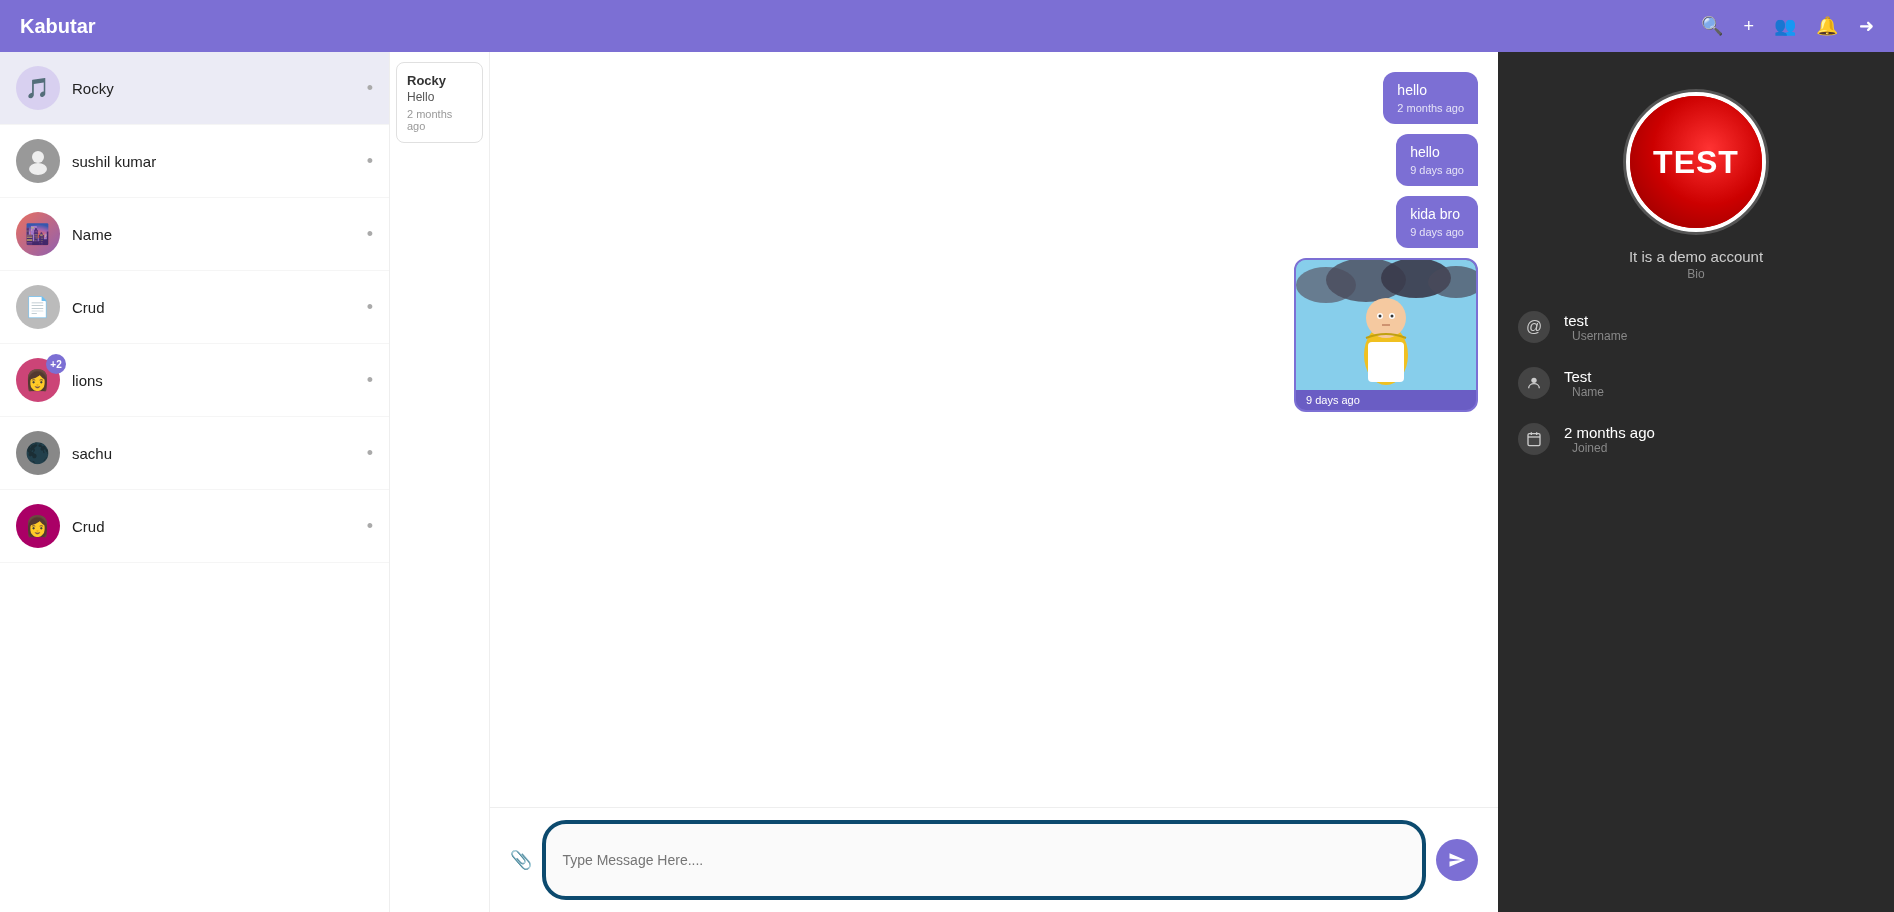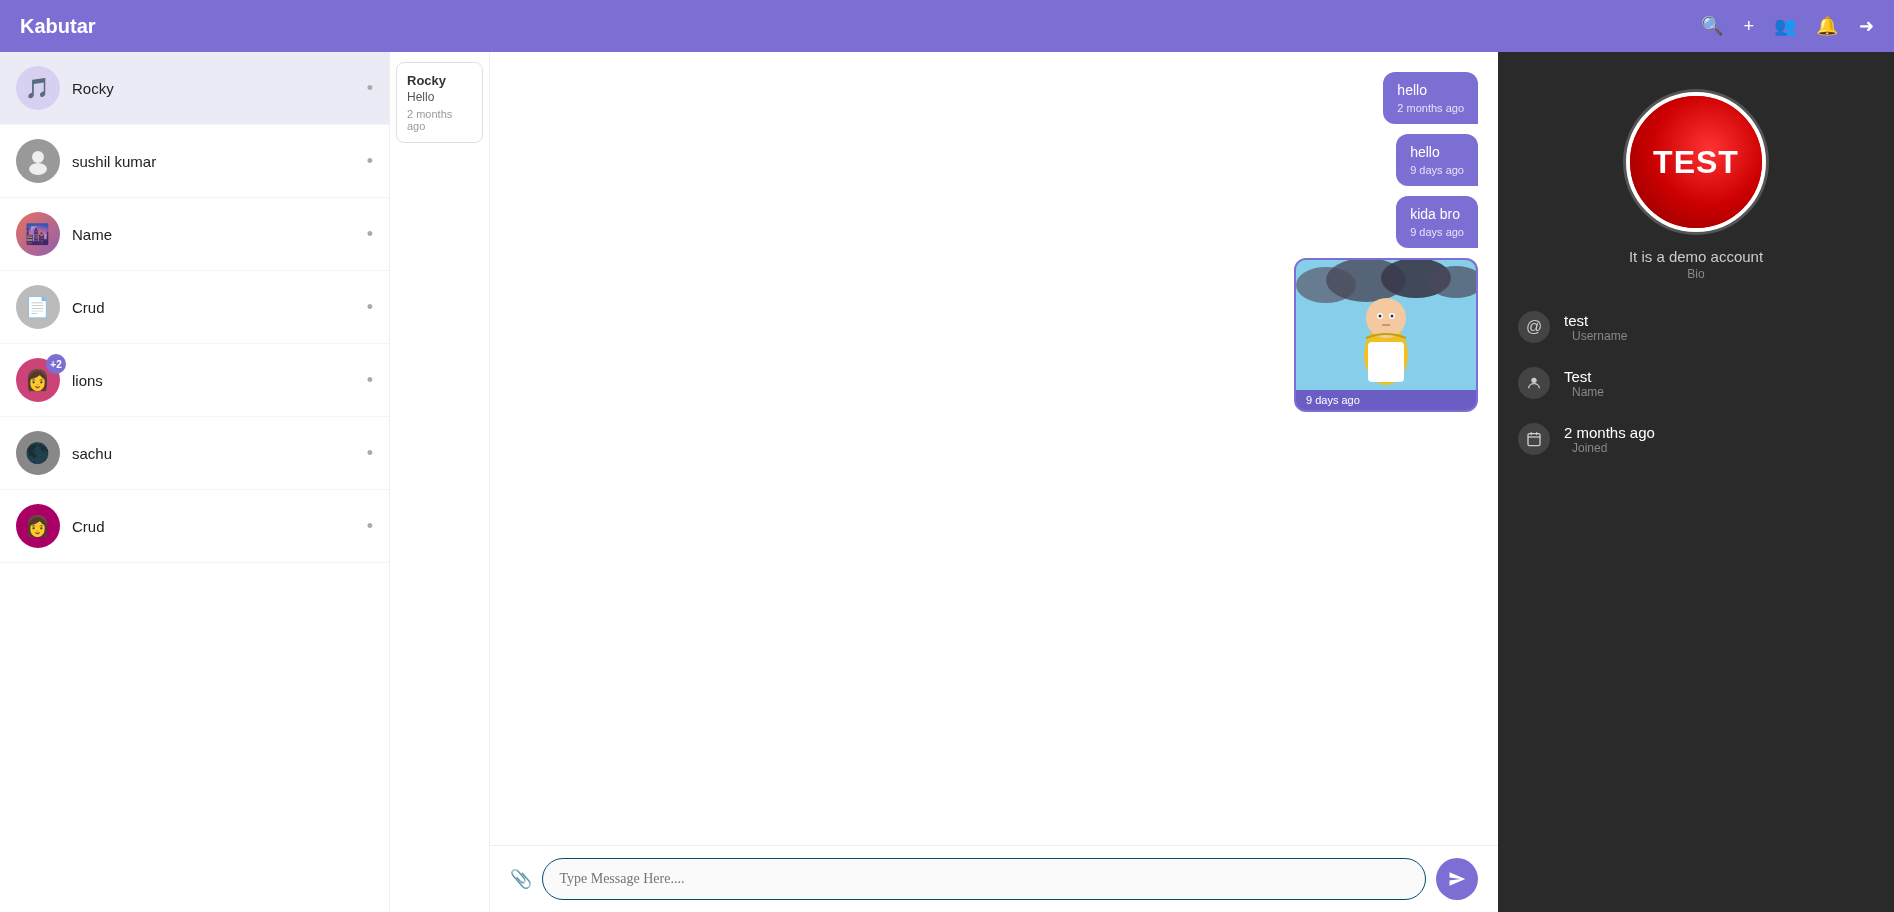--- a/index.html
+++ b/index.html
@@ -182,28 +182,27 @@
     .chat-input-bar {
       padding: 12px 20px;
       background: #fff;
       border-top: 1px solid #eee;
       display: flex;
       align-items: center;
       gap: 10px;
     }
     .chat-input {
       flex: 1;
-      border: 1px solid #0c4a6e;
+      border: 4px solid #0c4a6e;
       border-radius: 24px;
-      padding: 12px 16px;
+      padding: 28px 16px;
       font-size: 14px;
       color: #aaa;
       outline: none;
       background: #fafafa;
-      font-family: Liberation Serif, serif;
     }
     .send-btn {
       width: 42px;
       height: 42px;
       background: #7c6fd4;
       border-radius: 50%;
       display: flex;
       align-items: center;
       justify-content: center;
       cursor: pointer;

